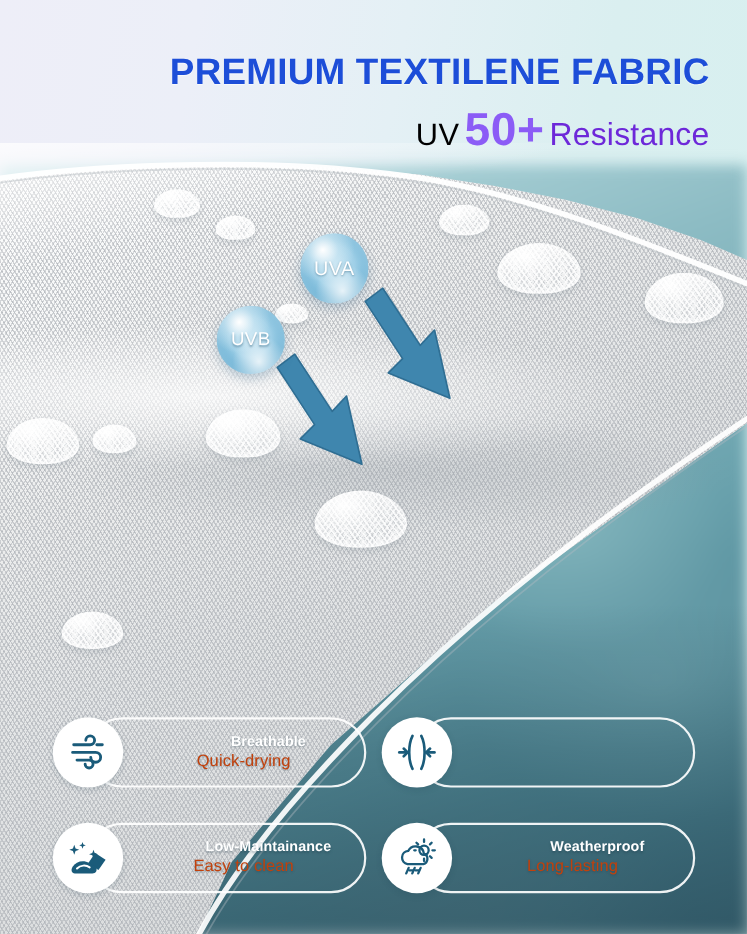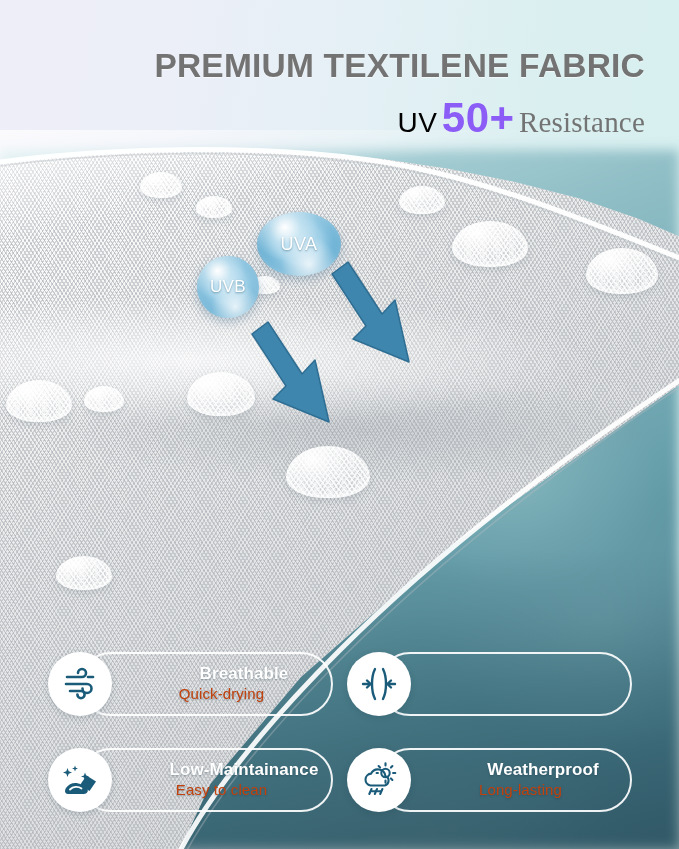--- a/index.html
+++ b/index.html
@@ -131,21 +131,21 @@
   }
 
   
   .headline {
     position: absolute;
     right: 34px;
     top: 47px;
     font-size: 33.5px;
     font-weight: bold;
     letter-spacing: .2px;
-    color: #737373;
+    color: #1d4ed8;
     text-align: right;
     white-space: nowrap;
     text-shadow: 0 1px 1px rgba(255,255,255,.65);
   }
   .subline {
     position: absolute;
     right: 34px;
     top: 97px;
     text-align: right;
     white-space: nowrap;
@@ -158,23 +158,22 @@
     margin-top: 33px;
   }
   .sub-num {
     font-size: 42px;
     font-weight: bold;
     color: #8b5cf6;
     letter-spacing: .5px;
   }
   .sub-res {
     font-size: 29px;
-    color: #737373;
+    color: #6d28d9;
     letter-spacing: .2px;
-    font-family: Liberation Serif, serif;
   }
 
   
   .bubble {
     position: absolute;
     border-radius: 50%;
     background:
       radial-gradient(circle at 33% 24%, #ffffff 0%, rgba(255,255,255,.75) 9%, rgba(214,236,246,.55) 22%, rgba(255,255,255,0) 45%),
       radial-gradient(circle at 62% 82%, rgba(255,255,255,.8) 0%, rgba(255,255,255,0) 38%),
       radial-gradient(circle at 50% 46%, #c7e4f2 0%, #9ecfe7 40%, #5aa8cf 72%, #2f82b4 92%, #1d6b9c 100%);
@@ -184,23 +183,23 @@
     display: flex;
     align-items: center;
     justify-content: center;
   }
   .bubble span {
     color: #ffffff;
     font-weight: normal;
     text-shadow: 0 1px 2px rgba(20,70,100,.45);
     letter-spacing: .4px;
   }
-  #bubble-uva { left: 257px; top: 212px; width: 84px; height: 64px; text-align: right; }
+  #bubble-uva { left: 273px; top: 212px; width: 62px; height: 64px; text-align: right; }
   #bubble-uva span { font-size: 18px; }
-  #bubble-uvb { left: 197px; top: 256px; width: 62px; height: 62px; }
+  #bubble-uvb { left: 197px; top: 278px; width: 62px; height: 62px; }
   #bubble-uvb span { font-size: 17px; }
 
   .uv-arrow { position: absolute; pointer-events: none; }
 
   
   .features {
     position: absolute;
     left: 48px;
     top: 646px;
     width: 584px;
@@ -243,21 +242,21 @@
     top: 0;
     bottom: 0;
     display: flex;
     flex-direction: column;
     align-items: center;
     justify-content: center;
     text-align: center;
   }
   .pill-title {
     color: #ffffff;
-    font-size: 17px;
+    font-size: 13px;
     font-weight: bold;
     letter-spacing: .1px;
     line-height: 1.15;
     text-shadow: 0 1px 2px rgba(25,55,70,.35);
     white-space: nowrap;
     padding-left: 45px;
   }
   .pill-sub {
     color: #c2410c;
     font-size: 15px;

